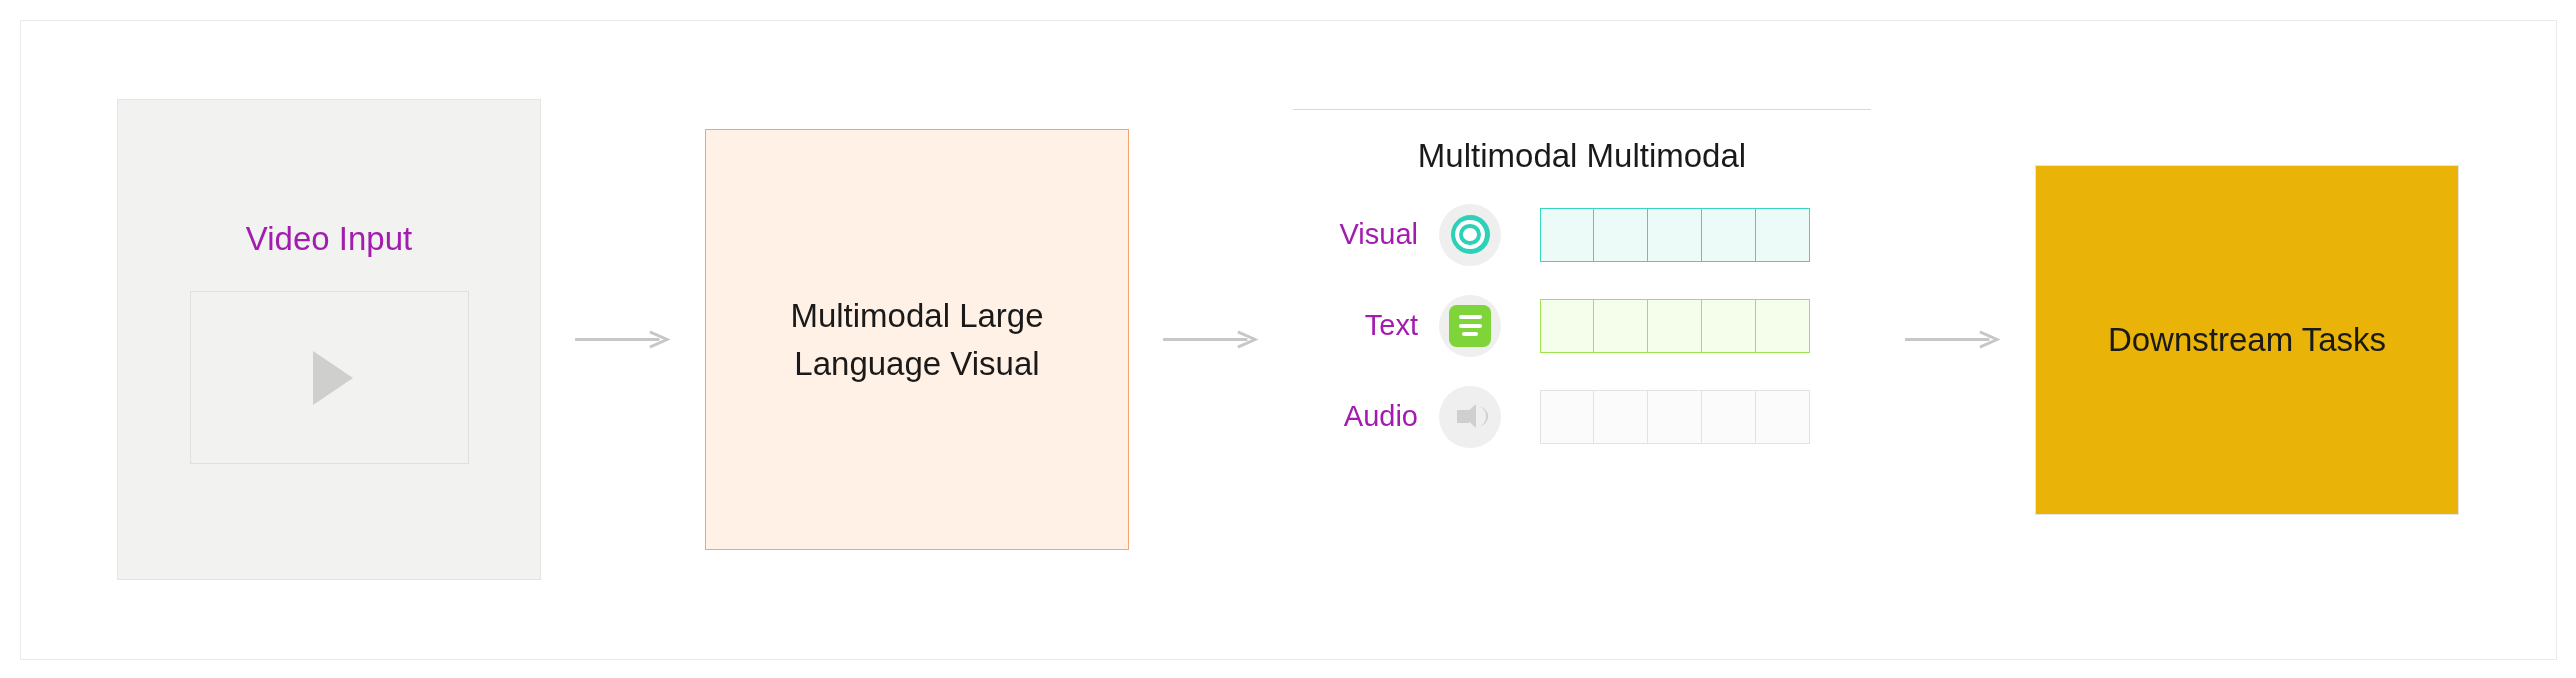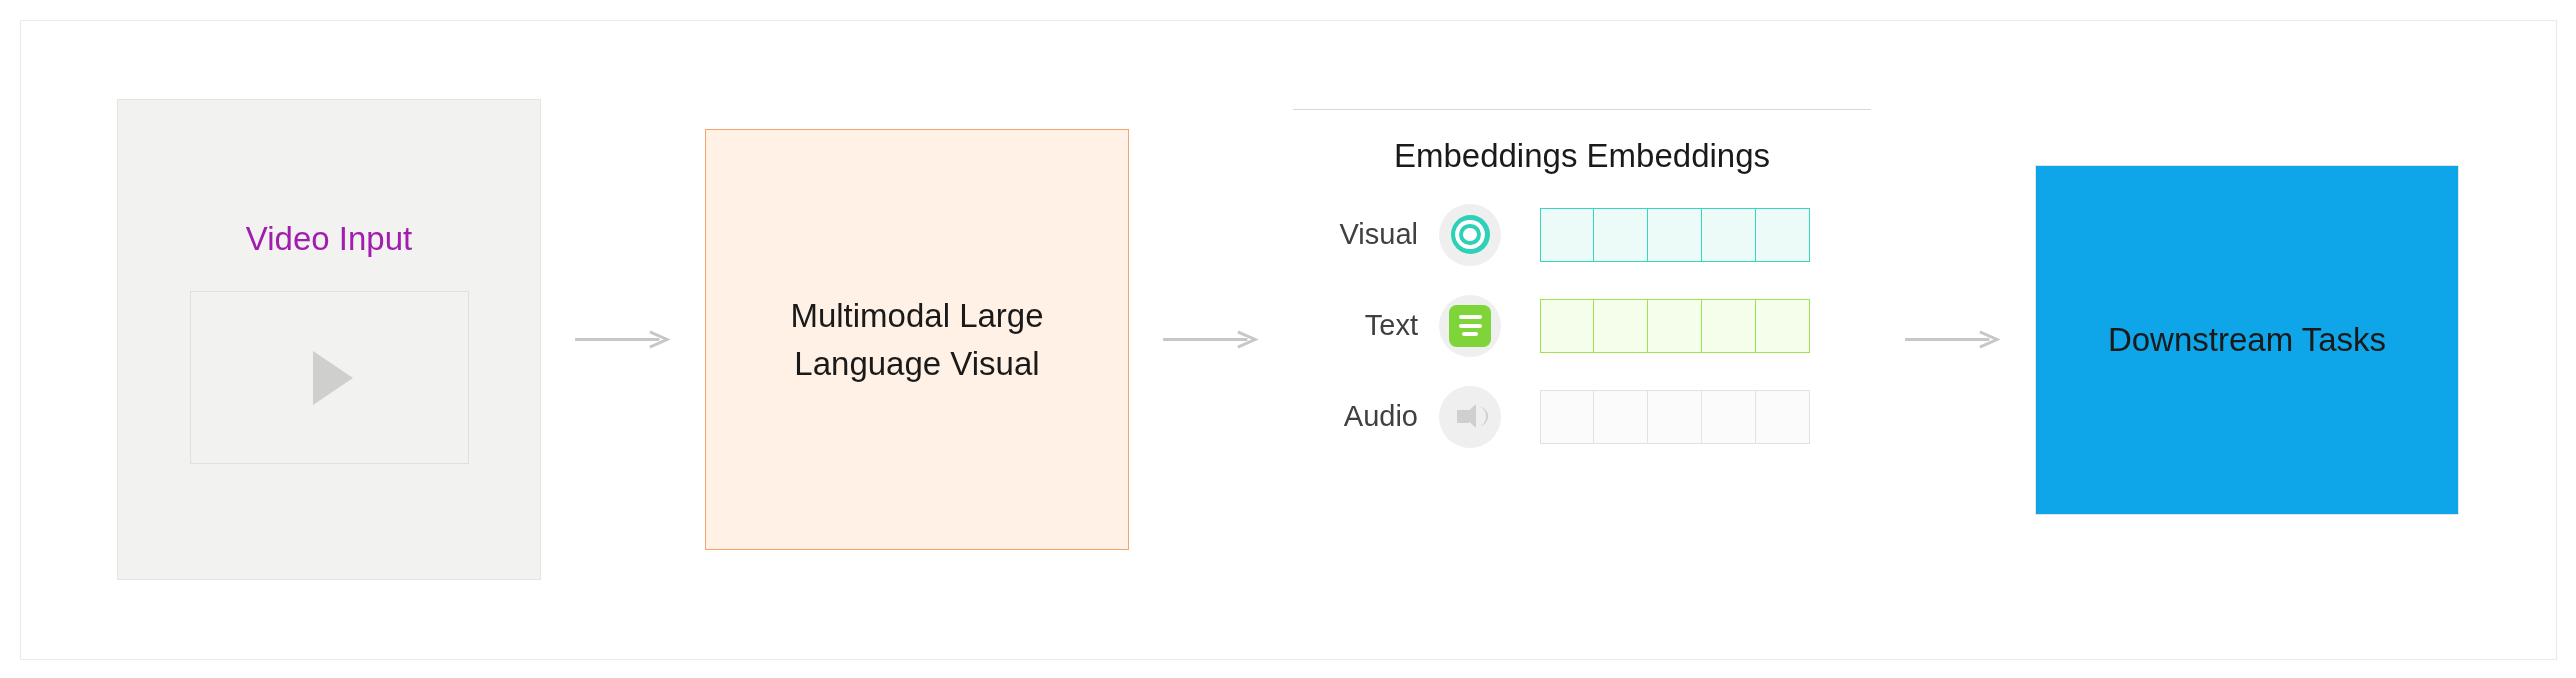--- a/index.html
+++ b/index.html
@@ -84,21 +84,21 @@
   .embed-row {
     display: flex;
     align-items: center;
     width: 100%;
     margin-bottom: 29px;
   }
   .embed-label {
     width: 125px;
     text-align: right;
     font-size: 29px;
-    color: #404040;
+    color: #a21caf;
     margin-right: 21px;
   }
   .embed-icon {
     width: 62px; height: 62px;
     border-radius: 50%;
     background: #efefef;
     display: flex;
     align-items: center;
     justify-content: center;
     margin-right: 39px;
@@ -153,21 +153,21 @@
     border: 1.9px solid;
   }
   .cell + .cell { border-left: none; }
   .cells.visual .cell { border-color:#38d8bf; background:#ecfbf7; }
   .cells.audio  .cell { border-color:#e2e2e2; background:#fbfbfb; }
   .cells.text   .cell { border-color:#9de350; background:#f5fdeb; }
 
   .downstream-block {
     width: 424px;
     height: 350px;
-    background: #0ea5e9;
+    background: #eab308;
     border: 1px solid #e4e4e2;
   }
   .arrow {
     width: 106px;
     display:flex; align-items:center; justify-content:center;
   }
   .arrow svg { width: 96px; height: 23px; }
   .arrow path, .arrow line { stroke:#c7c7c7; stroke-width:3; fill:none; }
 </style>
 </head>
@@ -198,21 +198,21 @@
 
   <div class="arrow">
     <svg viewBox="0 0 100 24">
         <line x1="0" y1="12" x2="88" y2="12"></line>
         <path d="M78 4 L96 12 L78 20"></path>
       </svg>
   </div>
 
   <div class="embed-block">
     <div class="embed-divider"></div>
-    <div class="embed-title">Embeddings Embeddings</div>
+    <div class="embed-title">Multimodal Multimodal</div>
 
     <div class="embed-row">
       <div class="embed-label">Visual</div>
       <div class="embed-icon">
           <div class="eye-icon"></div>
         </div>
       <div class="cells visual">
         <div class="cell"></div>
         <div class="cell"></div>
         <div class="cell"></div>

